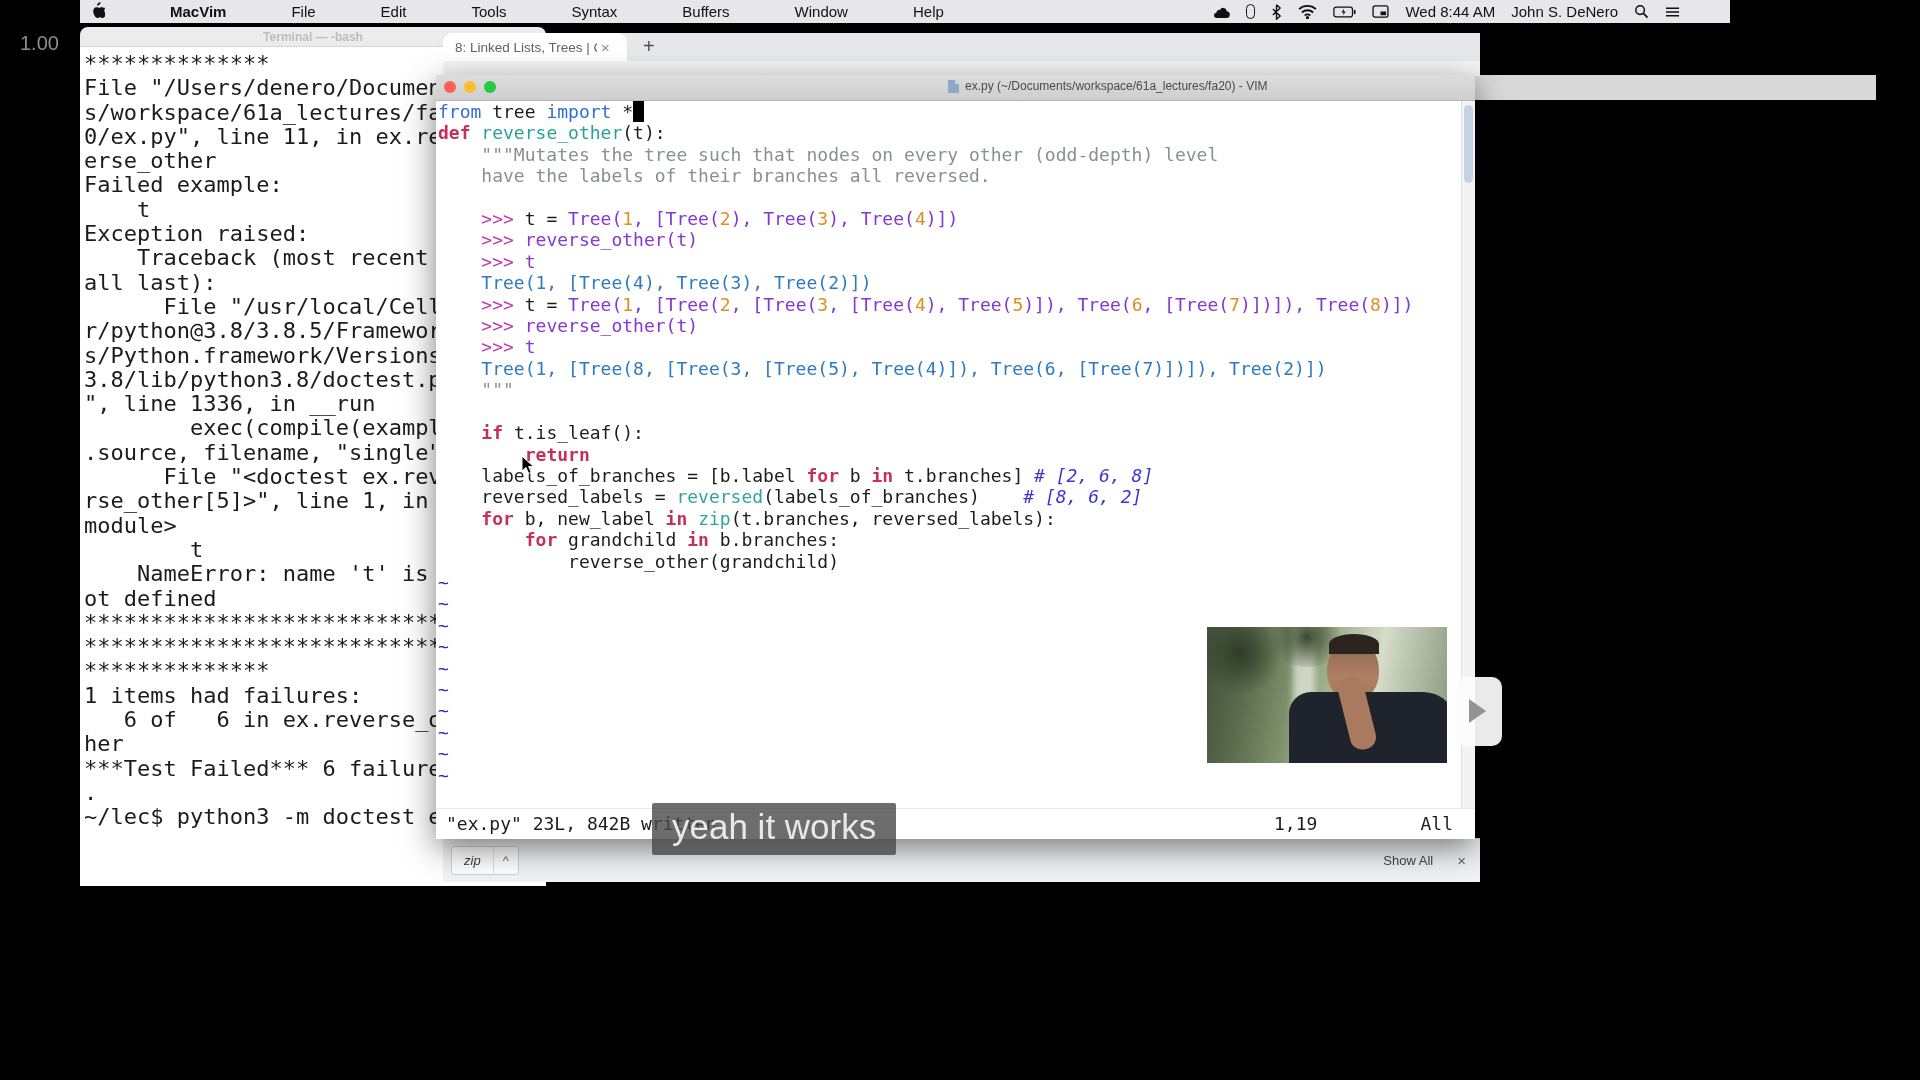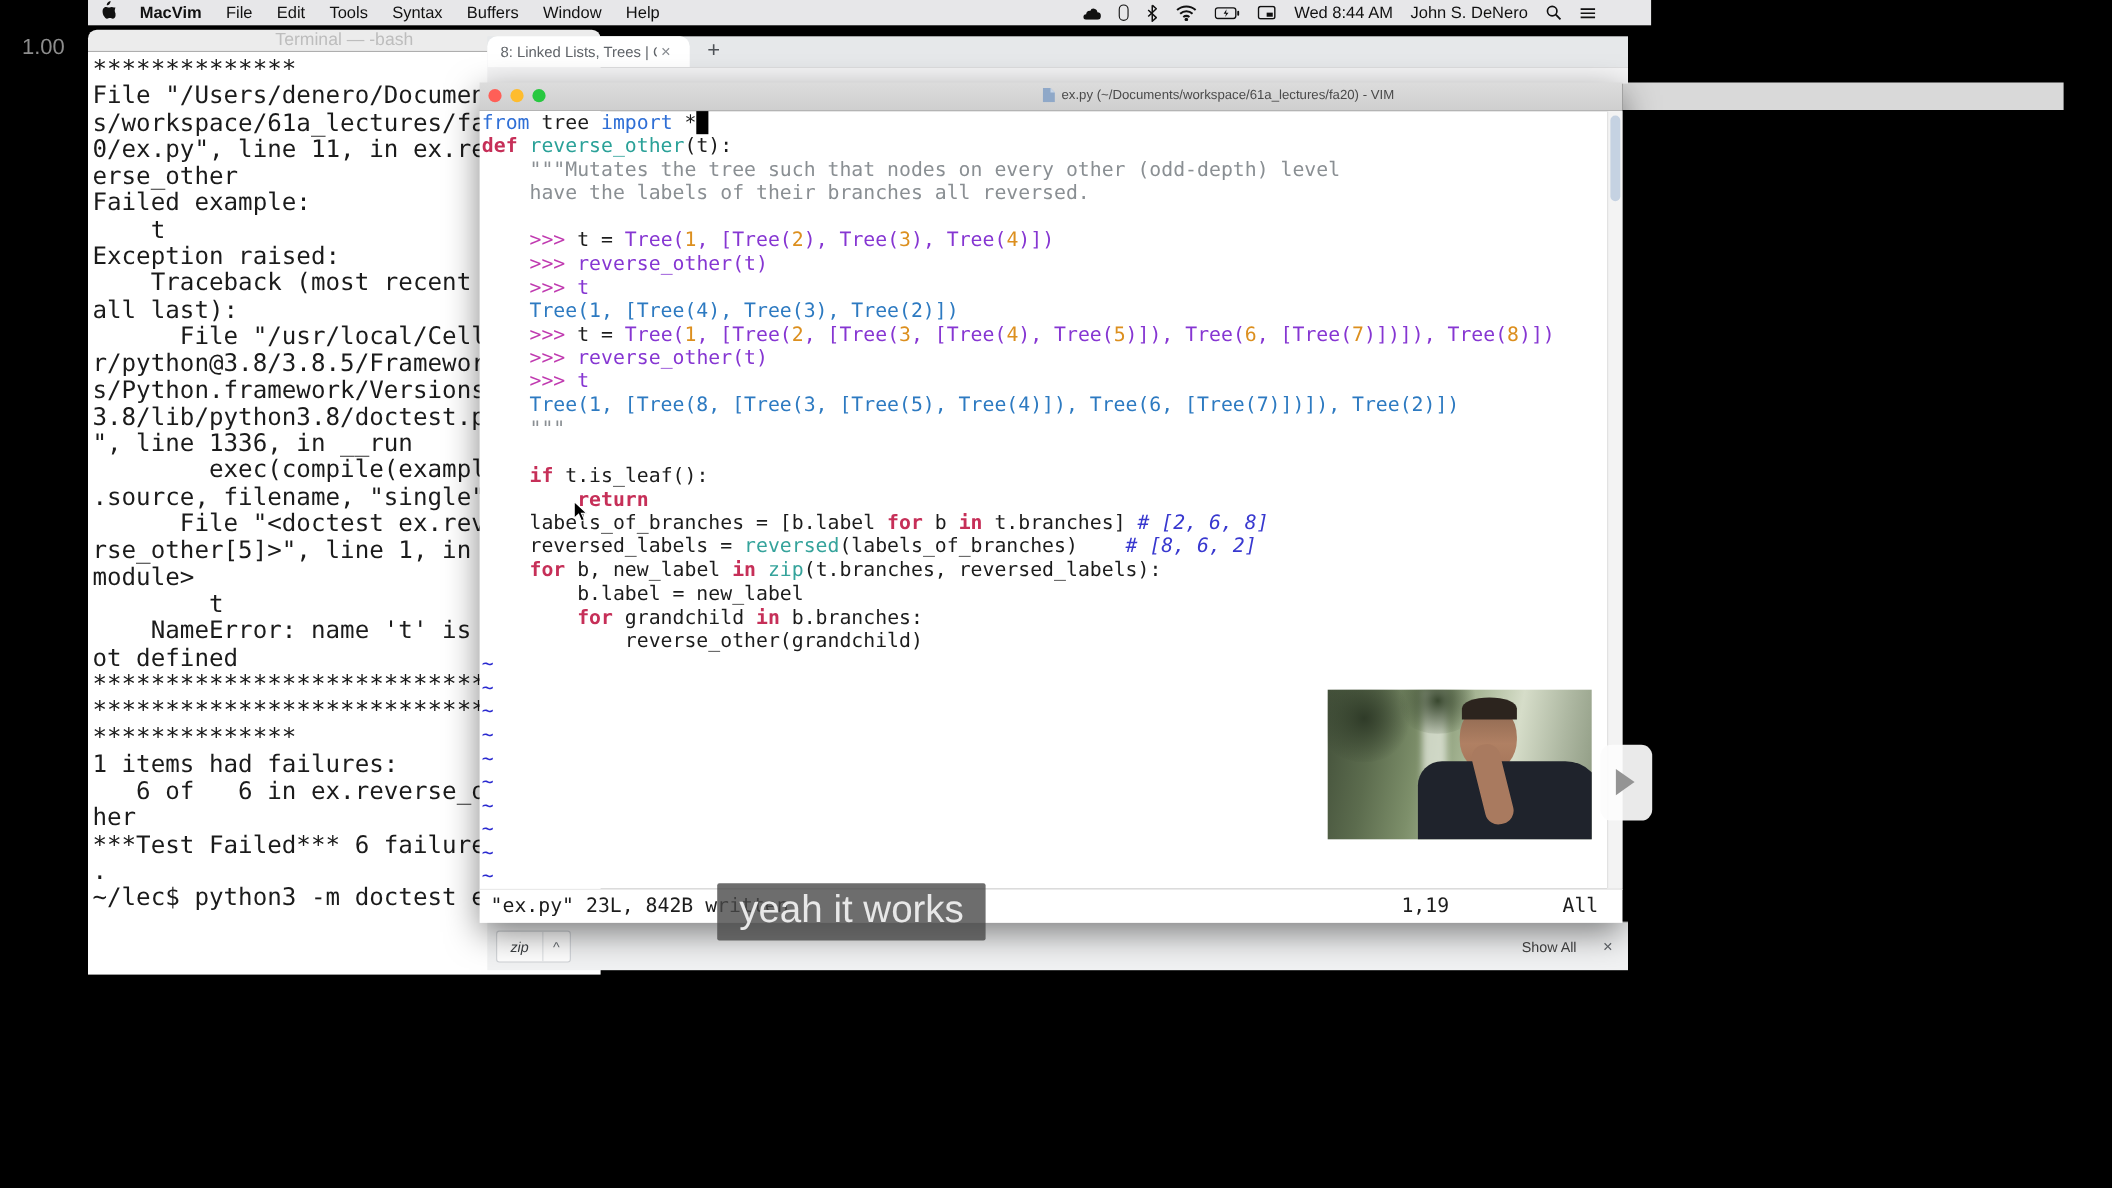--- a/index.html
+++ b/index.html
@@ -1,21 +1,21 @@
 <!DOCTYPE html>
 <html><head>
 <meta charset="utf-8">
 <style>
   html,body{margin:0;padding:0;background:#000;}
   .screen{position:relative;width:1920px;height:1080px;background:#000;overflow:hidden;
           font-family:"Liberation Sans",sans-serif;}
 
   
-  .menubar{position:absolute;left:80px;top:0;width:1421px;height:23px;background:#e7e7e9;
-           display:flex;align-items:center;font-size:15px;color:#111;z-index:70;}
+  .menubar{position:absolute;left:80px;top:0;width:1650px;height:23px;background:#e7e7e9;
+           display:flex;align-items:center;font-size:15px;color:#111;z-index:70;gap:43px;}
   .menubar .mitem{padding:0 11px;white-space:nowrap;}
   .menubar .appname{font-weight:bold;}
   .mb-right{margin-left:auto;display:flex;align-items:center;gap:16px;padding-right:50px;}
   .mb-right .micon{display:flex;align-items:center;}
   .pill-icon{width:7px;height:13px;border:1.5px solid #111;border-radius:5px;}
   .clock,.user{font-size:15px;color:#111;white-space:nowrap;}
   .speed-label{position:absolute;left:20px;top:32px;color:#8d8d8d;font-size:20px;z-index:70;}
 
   
   .right-strip{position:absolute;left:1475px;top:75px;width:401px;height:25px;background:#d9d9d9;z-index:5;}
@@ -39,21 +39,21 @@
   .dl-chev{font-size:13px;color:#6a6f74;padding:0 9px;}
   .dl-right{margin-left:auto;display:flex;align-items:center;gap:24px;padding-right:14px;}
   .dl-showall{font-size:13px;color:#444;}
   .dl-close{font-size:15px;color:#5f6368;}
 
   
   .terminal{position:absolute;left:80px;top:27px;width:466px;height:854px;z-index:10;
             box-shadow:0 8px 28px rgba(0,0,0,.45);border-radius:8px 8px 0 0;}
   .t-titlebar{height:19px;background:#ececec;border-radius:8px 8px 0 0;display:flex;align-items:center;
               justify-content:center;border-bottom:1px solid #d4d4d4;}
-  .t-title{font-size:16px;color:#bdbdbd;filter:blur(.6px);}
+  .t-title{font-size:12px;color:#bdbdbd;filter:blur(.6px);font-weight:bold;}
   .t-body{background:#fff;height:834px;overflow:hidden;padding:5px 0 0 4px;
           font-family:"DejaVu Sans Mono",monospace;font-size:22px;line-height:24.3px;color:#1b1b1b;}
   .tl{white-space:pre;}
   .prompt-line{white-space:pre;}
   .hcur{display:inline-block;width:13px;height:21px;border:1.5px solid #6a6a6a;vertical-align:-3px;}
 
   
   .vim{position:absolute;left:436px;top:75px;width:1039px;height:763px;z-index:30;
        box-shadow:0 10px 30px rgba(0,0,0,.5);}
   .v-titlebar{position:relative;height:25px;background:linear-gradient(#dcdcdc,#cfcfcf);
@@ -281,21 +281,20 @@
           <div class="cl"><span class="t-pl">    </span><span class="t-pr">&gt;&gt;&gt;</span><span class="t-tp"> reverse_other(t)</span></div>
           <div class="cl"><span class="t-pl">    </span><span class="t-pr">&gt;&gt;&gt;</span><span class="t-tp"> t</span></div>
           <div class="cl"><span class="t-out">    Tree(1, [Tree(8, [Tree(3, [Tree(5), Tree(4)]), Tree(6, [Tree(7)])]), Tree(2)])</span></div>
           <div class="cl"><span class="t-ds">    """</span></div>
           <div class="cl">&nbsp;</div>
           <div class="cl"><span class="t-pl">    </span><span class="t-kw">if</span><span class="t-pl"> t.is_leaf():</span></div>
           <div class="cl"><span class="t-pl">        </span><span class="t-kw">return</span></div>
           <div class="cl"><span class="t-pl">    labels_of_branches = [b.label </span><span class="t-kw">for</span><span class="t-pl"> b </span><span class="t-kw">in</span><span class="t-pl"> t.branches] </span><span class="t-com"># [2, 6, 8]</span></div>
           <div class="cl"><span class="t-pl">    reversed_labels = </span><span class="t-fn2">reversed</span><span class="t-pl">(labels_of_branches)    </span><span class="t-com"># [8, 6, 2]</span></div>
           <div class="cl"><span class="t-pl">    </span><span class="t-kw">for</span><span class="t-pl"> b, new_label </span><span class="t-kw">in</span><span class="t-pl"> </span><span class="t-fn2">zip</span><span class="t-pl">(t.branches, reversed_labels):</span></div>
-          <div class="cl"><span class="t-pl">        b.label = new_label</span></div>
           <div class="cl"><span class="t-pl">        </span><span class="t-kw">for</span><span class="t-pl"> grandchild </span><span class="t-kw">in</span><span class="t-pl"> b.branches:</span></div>
           <div class="cl"><span class="t-pl">            reverse_other(grandchild)</span></div>
           <div class="cl"><span class="t-tilde">~</span></div>
           <div class="cl"><span class="t-tilde">~</span></div>
           <div class="cl"><span class="t-tilde">~</span></div>
           <div class="cl"><span class="t-tilde">~</span></div>
           <div class="cl"><span class="t-tilde">~</span></div>
           <div class="cl"><span class="t-tilde">~</span></div>
           <div class="cl"><span class="t-tilde">~</span></div>
           <div class="cl"><span class="t-tilde">~</span></div>

